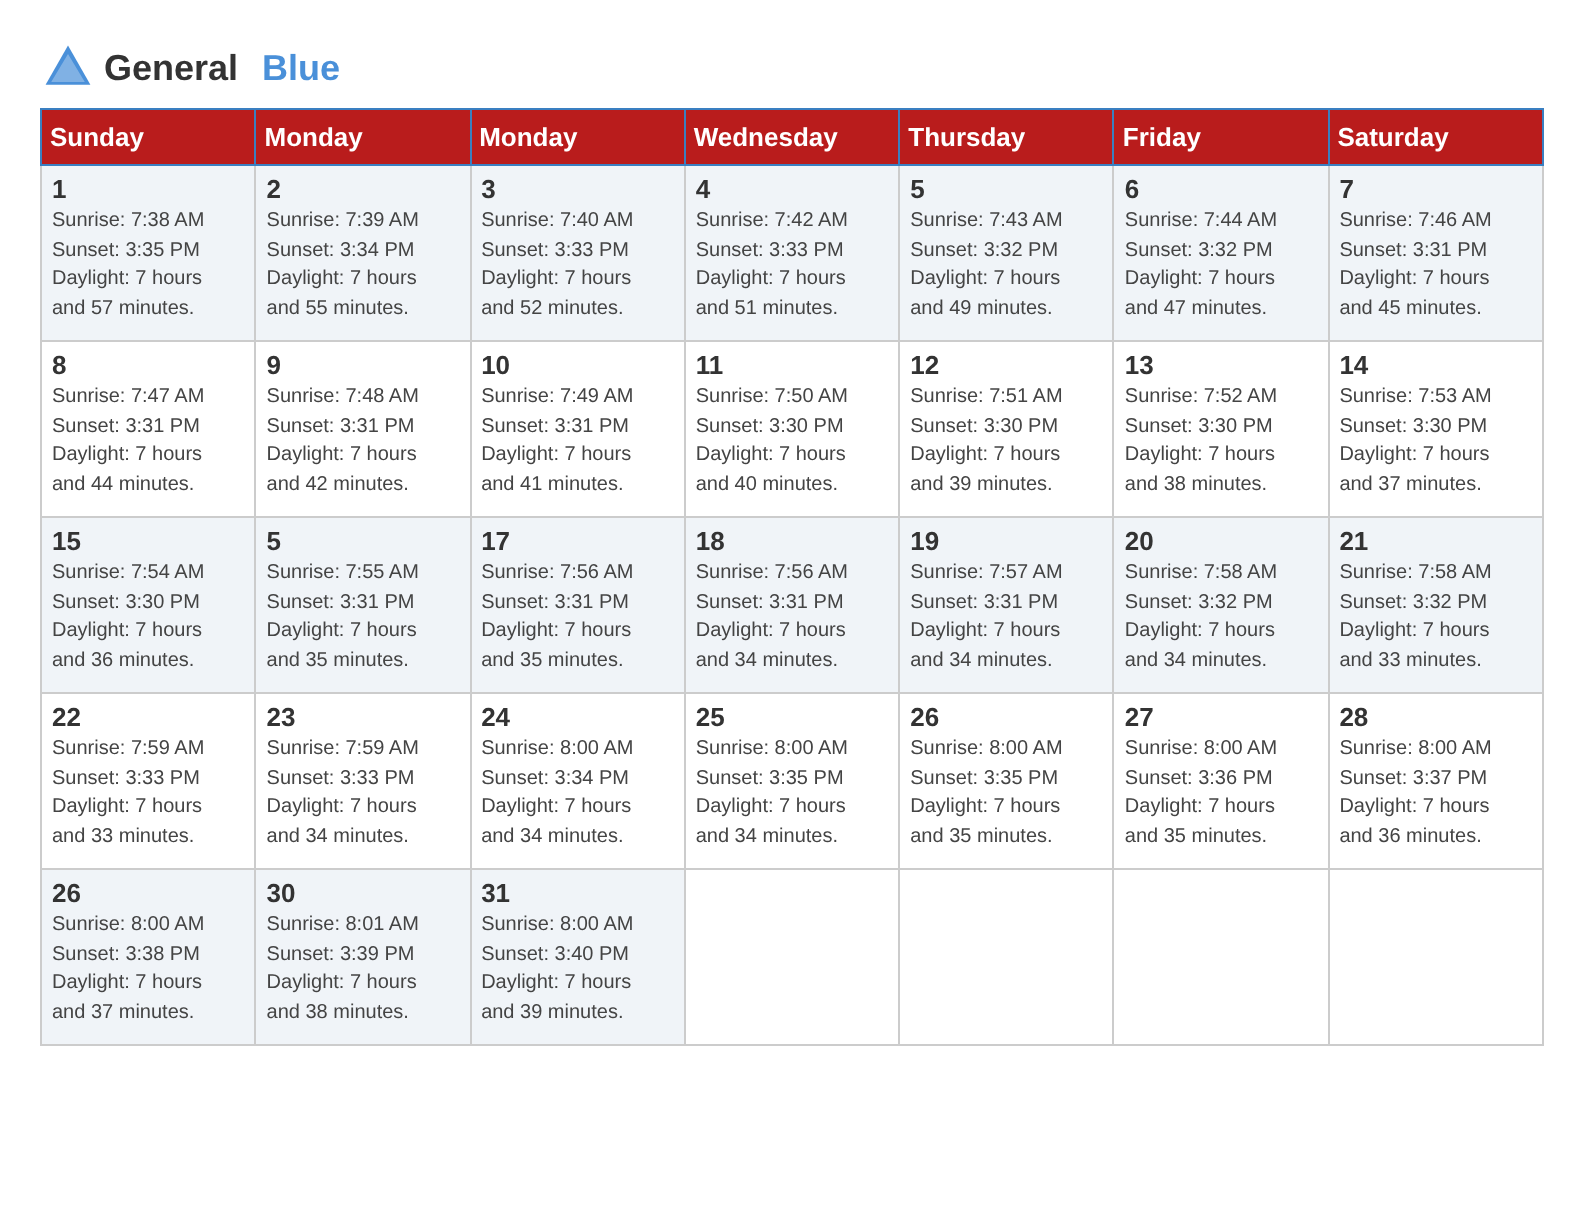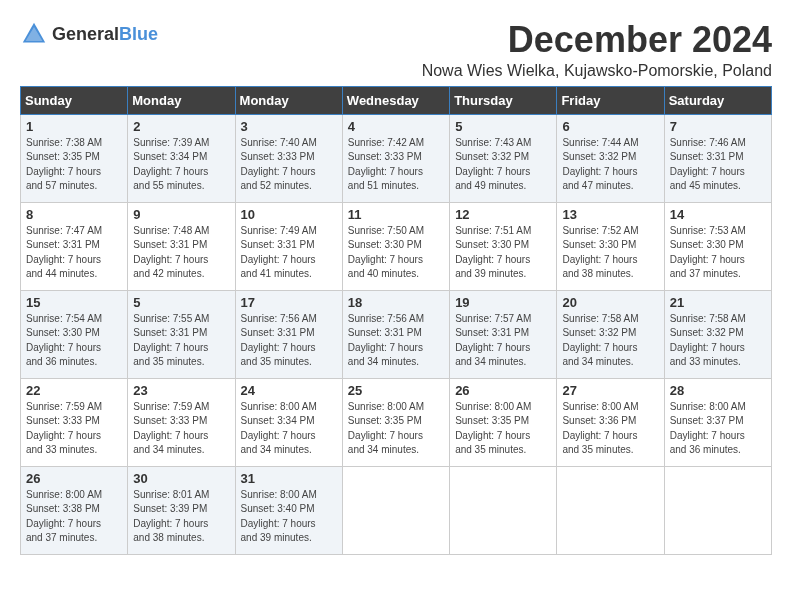--- a/index.html
+++ b/index.html
@@ -50,21 +50,21 @@
       font-size: 16px;
       color: #333;
       margin-top: 2px;
     }
     .calendar-table {
       width: 100%;
       border-collapse: collapse;
       font-size: 11px;
     }
     .calendar-table thead th {
-      background-color: #404040;
+      background-color: #b91c1c;
       color: #fff;
       padding: 6px 4px;
       text-align: left;
       font-size: 13px;
       font-weight: bold;
       border: 1px solid #3a7fc1;
     }
     .calendar-table tbody td {
       border: 1px solid #ccc;
       vertical-align: top;
@@ -98,29 +98,25 @@
 </head>
 <body>
 
 <div class="header-area">
   <div class="logo">
     <svg class="logo-icon" viewBox="0 0 40 40">
       <polygon points="20,4 36,32 4,32" fill="#4a90d9"></polygon>
       <polygon points="20,10 32,30 8,30" fill="#fff" opacity="0.3"></polygon>
     </svg>
     <div>
-      <div style="display:flex; gap:0;">
+      <div style="display:flex; gap:12px;">
         <span class="logo-text-general">General</span>
         <span class="logo-text-blue">Blue</span>
       </div>
     </div>
-  </div>
-  <div class="title-area">
-    <div class="month-title">December 2024</div>
-    <div class="location-subtitle">Nowa Wies Wielka, Kujawsko-Pomorskie, Poland</div>
   </div>
 </div>
 
 <table class="calendar-table">
   <thead>
     <tr id="dow-row">
     <th>Sunday</th>
         <th>Monday</th>
         <th>Monday</th>
         <th>Wednesday</th>

